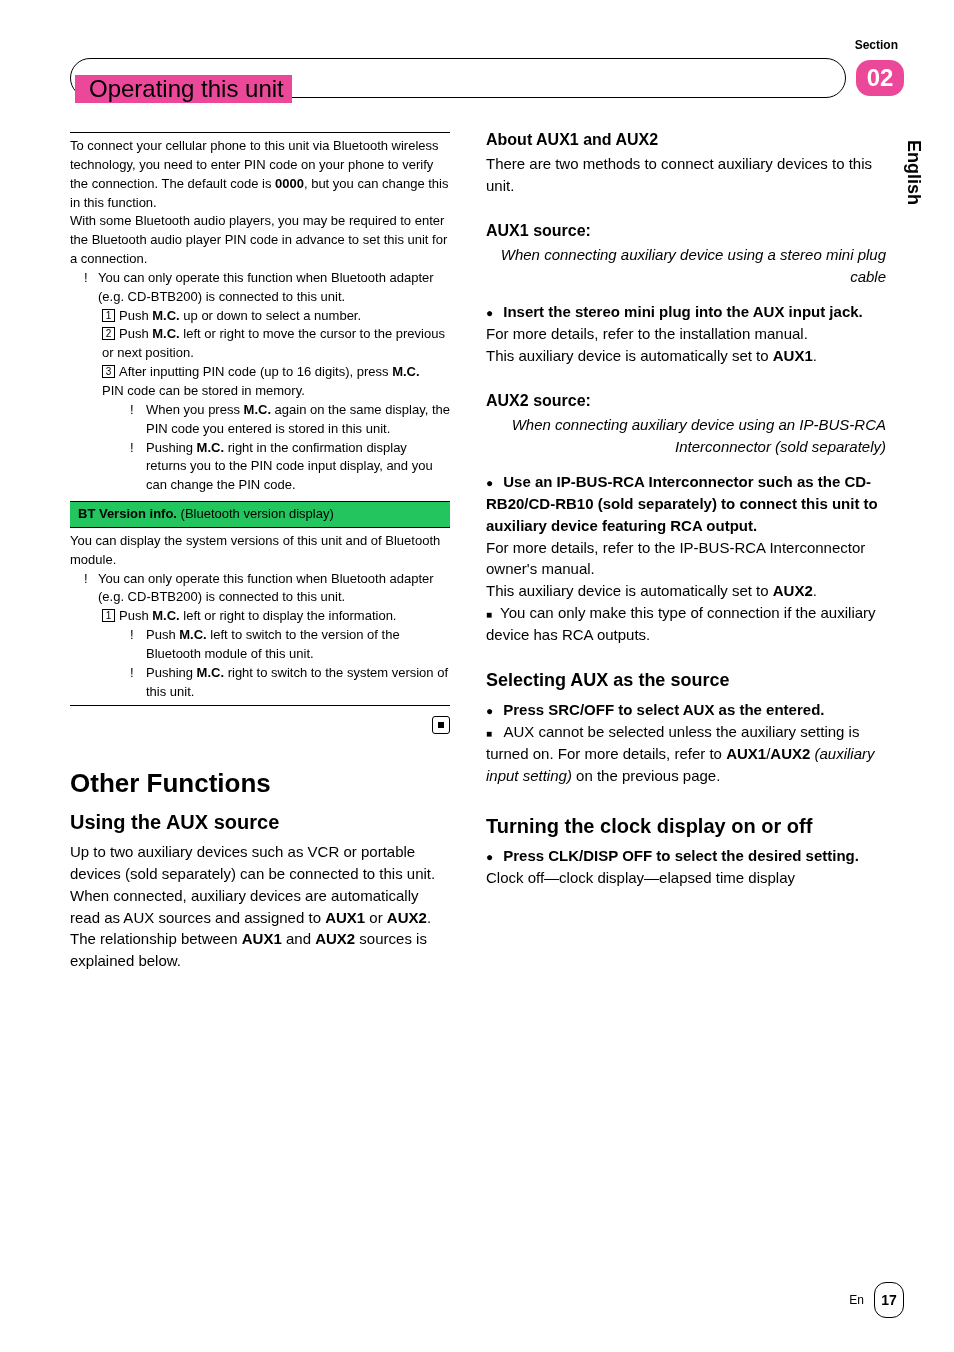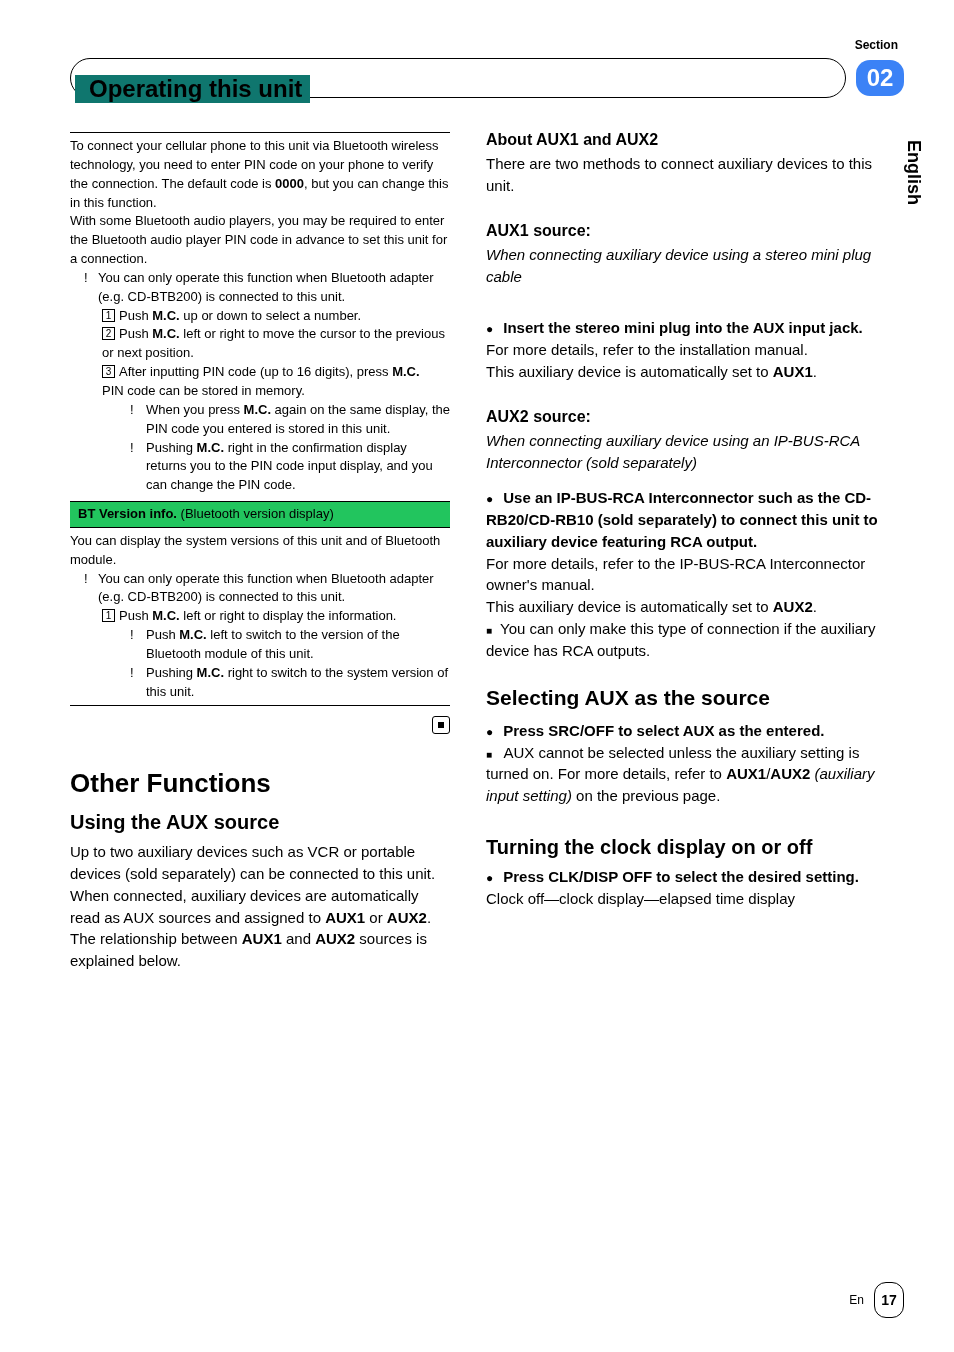--- a/index.html
+++ b/index.html
@@ -15,23 +15,23 @@
     .section-label {
       font-size: 12px;
       font-weight: bold;
       text-align: right;
       position: absolute;
       top: 38px;
       right: 56px;
     }
     .page-title {
       font-size: 24px;
-      font-weight: 700;
+      font-weight: 400;
       display: inline-block;
-      background: #0f766e;
+      background: #ec4899;
       padding: 0 8px 0 14px;
       position: relative;
       z-index: 2;
       margin-top: 22px;
     }
     .title-container {
       border: 1px solid #000;
       border-radius: 20px;
       height: 40px;
       display: flex;
@@ -40,21 +40,21 @@
       margin-right: 10px;
       padding-left: 4px;
       position: relative;
     }
     .header-flex {
       display: flex;
       align-items: center;
       margin-top: 18px;
     }
     .section-badge {
-      background: #3b82f6;
+      background: #ec4899;
       color: #fff;
       font-weight: 900;
       font-size: 24px;
       border-radius: 14px;
       width: 48px;
       height: 36px;
       display: flex;
       align-items: center;
       justify-content: center;
     }
@@ -130,21 +130,21 @@
       content: "";
       position: absolute;
       width: 6px; height: 6px;
       background: #000;
       top: 5px; left: 5px;
     }
     h2.big { font-size: 26px; font-weight: 900; margin-bottom: 6px; }
     h3.sub { font-size: 20px; font-weight: 900; margin-bottom: 4px; margin-top: 4px; }
     h4.mini { font-size: 16px; font-weight: 900; margin-bottom: 2px; margin-top: 22px; }
     h4.mini:first-child { margin-top: 0; }
-    .italic { font-style: italic; }
+    .italic { font-style: italic; text-align: right; }
     .lead-dot::before {
       content: "●";
       margin-right: 10px;
       font-size: 12px;
     }
     .lead-square::before {
       content: "■";
       margin-right: 8px;
       font-size: 10px;
     }
@@ -241,38 +241,38 @@
   <div class="col col-right" style="font-size:15px;">
     <h4 class="mini">
       <span>About </span><span>AUX1 and AUX2</span>
     </h4>
     <p>There are two methods to connect auxiliary de­vices to this unit.</p>
 
     <h4 class="mini">
       <span>AUX1</span><span> source:</span>
     </h4>
     <p class="italic">When connecting auxiliary device using a stereo mini plug cable</p>
-    <p style="margin-top:30px;"><b class="lead-dot">Insert the stereo mini plug into the AUX input jack.</b></p>
+    <p style="margin-top:14px;"><b class="lead-dot">Insert the stereo mini plug into the AUX input jack.</b></p>
     <p>For more details, refer to the installation man­ual.</p>
     <p>
       <span>This auxiliary device is automatically set to </span><b>AUX1</b><span>.</span>
     </p>
 
     <h4 class="mini">
       <span>AUX2</span><span> source:</span>
     </h4>
     <p class="italic">When connecting auxiliary device using an IP-BUS-RCA Interconnector (sold separately)</p>
     <p style="margin-top:14px;"><b class="lead-dot">Use an IP-BUS-RCA Interconnector such as the CD-RB20/CD-RB10 (sold separately) to connect this unit to auxiliary device fea­turing RCA output.</b></p>
     <p>For more details, refer to the IP-BUS-RCA Inter­connector owner's manual.</p>
     <p>
       <span>This auxiliary device is automatically set to </span><b>AUX2</b><span>.</span>
     </p>
     <p class="lead-square" style="padding-left:0;">You can only make this type of connection if the auxiliary device has RCA outputs.</p>
 
-    <h4 class="mini" style="font-size:21px;">Selecting AUX as the source</h4>
+    <h4 class="mini" style="font-size:18px;">Selecting AUX as the source</h4>
     <p style="margin-top:6px;"><b class="lead-dot">Press SRC/OFF to select AUX as the entered.</b></p>
     <p class="lead-square">
       <span>AUX cannot be selected unless the auxiliary setting is turned on. For more details, refer to </span><b>AUX1</b><span>/</span><b>AUX2</b><span class="italic"> (auxiliary input setting)</span><span> on the pre­vious page.</span>
     </p>
 
     <h3 class="sub" style="margin-top:26px;">Turning the clock display on or off</h3>
     <p style="margin-top:4px;"><b class="lead-dot">Press CLK/DISP OFF to select the desired setting.</b></p>
     <p>Clock off—clock display—elapsed time dis­play</p>
   </div>
 </div>

